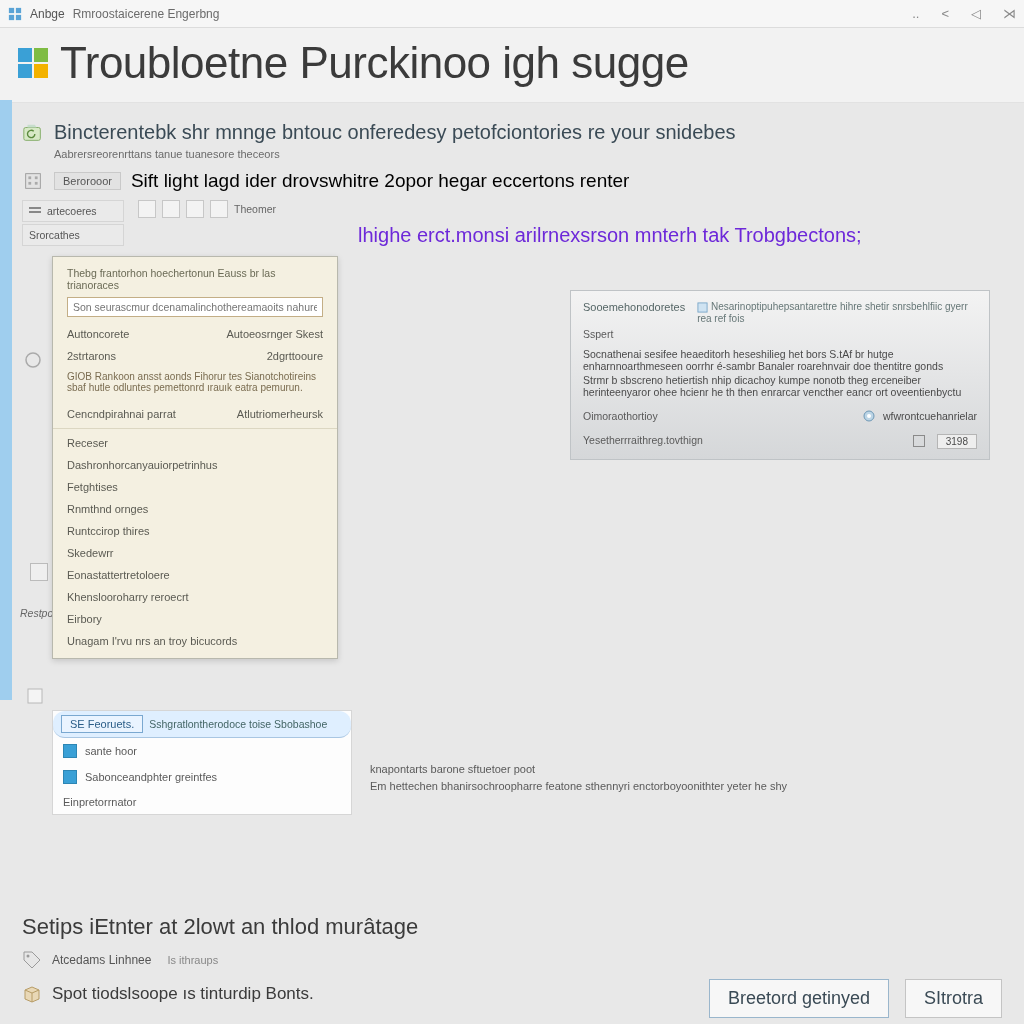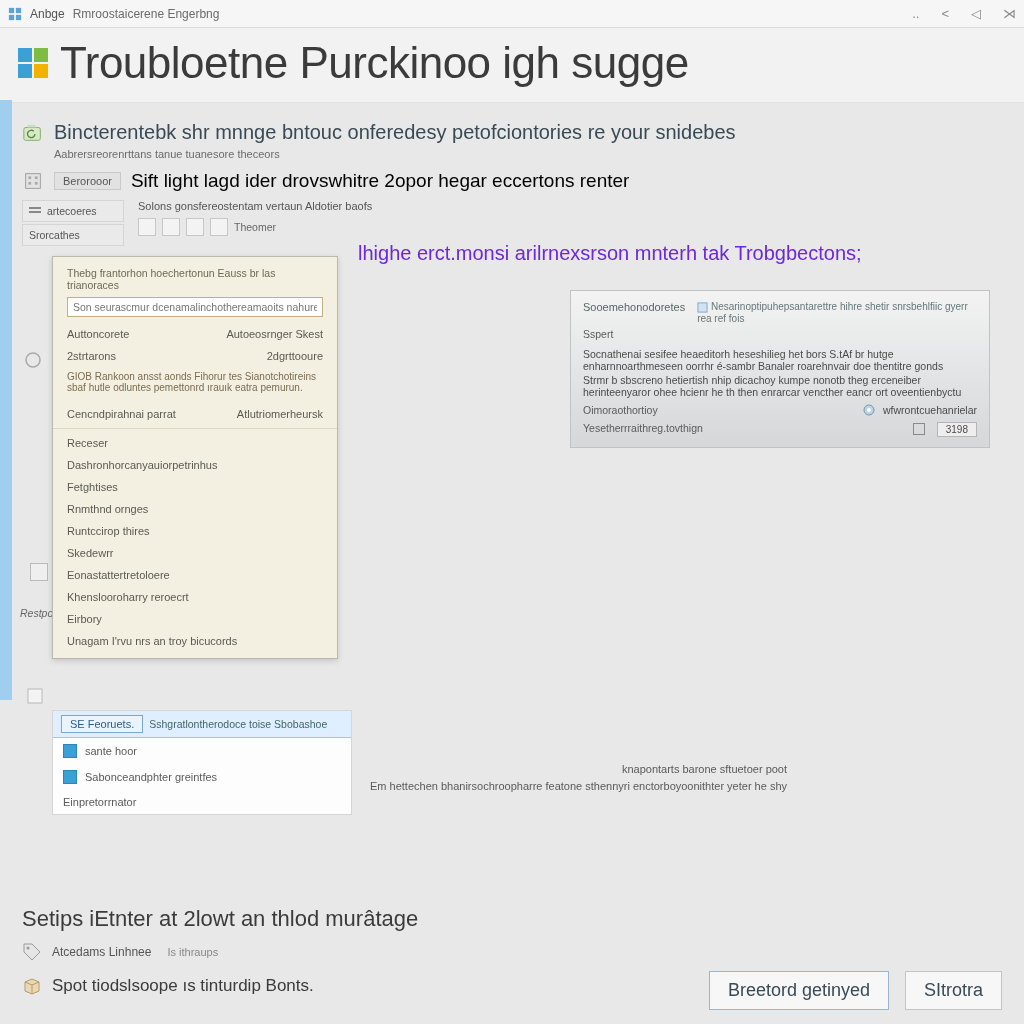--- a/index.html
+++ b/index.html
@@ -43,54 +43,54 @@
   .sub-line { font-size: 11px; color: #555; margin-bottom: 6px; }
   .mini-toolbar { display: flex; gap: 6px; align-items: center; margin-bottom: 6px; }
   .mini-toolbar .tb-btn { width: 18px; height: 18px; border: 1px solid #c7c7c7; background: #f3f3f3; }
   .mini-toolbar .tb-lbl { font-size: 10.5px; color: #666; }
 
   .heading-line { font-size: 20px; color: #6d28d9; margin: 4px 0 6px 0; }
 
   
   .info-card { position: absolute; right: 34px; top: 290px; width: 420px; background: linear-gradient(#f3f3f3,#d5d7d9); border: 1px solid #bfc3c6; padding: 10px 12px; font-size: 10.5px; color: #4a4a4a; }
   .info-card .ic-title { font-size: 11px; color: #566; margin-bottom: 4px; }
-  .info-card .ic-row { display: flex; margin-top: 6px; gap: 6px; }
+  .info-card .ic-row { display: flex; margin-top: 12px; gap: 6px; }
   .info-card .ic-label { color: #5a5a5a; }
   .info-card .chk { width: 12px; height: 12px; border: 1px solid #8a8a8a; display: inline-block; margin-right: 4px; vertical-align: middle; }
   .info-card .pill { background: #eee; border: 1px solid #b5b5b5; padding: 1px 8px; font-size: 10px; }
   .info-card .ic-right { margin-left: auto; display: flex; align-items: center; gap: 8px; }
 
   
   .dropdown { position: absolute; left: 52px; top: 256px; width: 286px; background: #f4f0e1; border: 1px solid #b8b8ad; box-shadow: 0 2px 6px rgba(0,0,0,0.15); padding: 10px 0 6px 0; font-size: 11px; color: #5a5a52; z-index: 10; }
   .dropdown .dd-head { padding: 0 14px 6px 14px; font-size: 10.5px; color: #6a6a55; }
   .dropdown .dd-search { margin: 0 14px 6px 14px; }
   .dropdown .dd-search input { width: 100%; border: 1px solid #c3ae86; background: #fff; font-size: 10.5px; padding: 3px 5px; color: #6b6248; }
   .dropdown .dd-row { padding: 5px 14px; display: flex; justify-content: space-between; gap: 18px; cursor: default; }
   .dropdown .dd-item { padding: 5px 14px; cursor: default; }
   .dropdown .dd-note { padding: 4px 14px 10px 14px; font-size: 10px; color: #7a6c50; }
   .dropdown .dd-sep { height: 1px; background: #dcd7c2; margin: 3px 0; }
 
   
   .dd-below { position: absolute; left: 52px; top: 710px; width: 300px; background: #fdfdfd; border: 1px solid #d6d6d6; font-size: 11px; color: #5a5a5a; z-index: 9; }
-  .dd-below .dbl-top { display: flex; align-items: center; gap: 6px; padding: 4px 8px; background: #dfefff; border-bottom: 1px solid #a9c6e2; color: #2a5d88; }
+  .dd-below .dbl-top { display: flex; align-items: center; gap: 6px; padding: 4px 8px; background: #dfefff; border-bottom: 1px solid #a9c6e2; color: #2a5d88; border-radius: 12px; }
   .dd-below .dbl-top .sel { border: 1px solid #7aa8d0; background: #eaf4ff; padding: 2px 8px; }
   .dd-below .dbl-row { display: flex; align-items: center; gap: 8px; padding: 6px 10px; }
   .dd-below .sq { width: 14px; height: 14px; border: 1px solid #c0c0c0; background: #fff; }
   .dd-below .sq.blue { background: #3aa0d6; border-color: #2d86b4; }
 
   
   .left-rail { position: absolute; left: 0; top: 100px; width: 12px; height: 600px; background: #9fceee; }
 
   .side-icons { position: absolute; left: 30px; top: 460px; display: flex; flex-direction: column; gap: 14px; }
   .side-icons .sqicon { width: 18px; height: 18px; border: 1px solid #bbb; background: #efefef; }
 
-  .content .body-text { position: absolute; left: 370px; top: 658px; font-size: 11px; color: #5a5a5a; line-height: 1.5; max-width: 560px; text-align: right; }
-
-  
-  .bottom { position: absolute; left: 22px; right: 22px; bottom: 14px; }
+  .content .body-text { position: absolute; left: 370px; top: 658px; font-size: 11px; color: #5a5a5a; line-height: 1.5; max-width: 560px; }
+
+  
+  .bottom { position: absolute; left: 22px; right: 22px; bottom: 6px; }
   .bottom h2 { font-weight: 300; font-size: 22px; color: #3b3b3b; margin-bottom: 10px; }
   .bottom .brow { display: flex; align-items: center; gap: 10px; margin-bottom: 14px; }
   .bottom .bicon { width: 20px; height: 20px; }
   .bottom .btxt { font-size: 12px; color: #555; }
   .bottom .btxtsub { font-size: 11px; color: #888; margin-left: 6px; }
   .bottom .actions { position: absolute; right: 0; bottom: 0; display: flex; gap: 16px; }
   .bottom button { background: #f7f7f7; border: 1px solid #9ab6cc; padding: 8px 18px; font-size: 18px; color: #3a4a55; }
   .bottom button.sec { border-color: #c4c4c4; }
 
   
@@ -169,21 +169,20 @@
               <rect x="0" y="6" width="12" height="2" fill="#888"></rect>
             </svg>
           </span>
         <span>artecoeres</span>
       </div>
       <div class="nav-item">
         <span>Srorcathes</span>
       </div>
     </div>
     <div class="main-col">
-      <div class="sub-line">Solons gonsfereostentam vertaun Aldotier baofs</div>
       <div class="mini-toolbar">
         <div class="tb-btn"></div>
         <div class="tb-btn"></div>
         <div class="tb-btn"></div>
         <div class="tb-btn"></div>
         <span class="tb-lbl">Theomer</span>
       </div>
       <div class="heading-line" style="margin-left:220px">lhighe erct.monsi arilrnexsrson mnterh tak Trobgbectons;</div>
     </div>
   </div>

